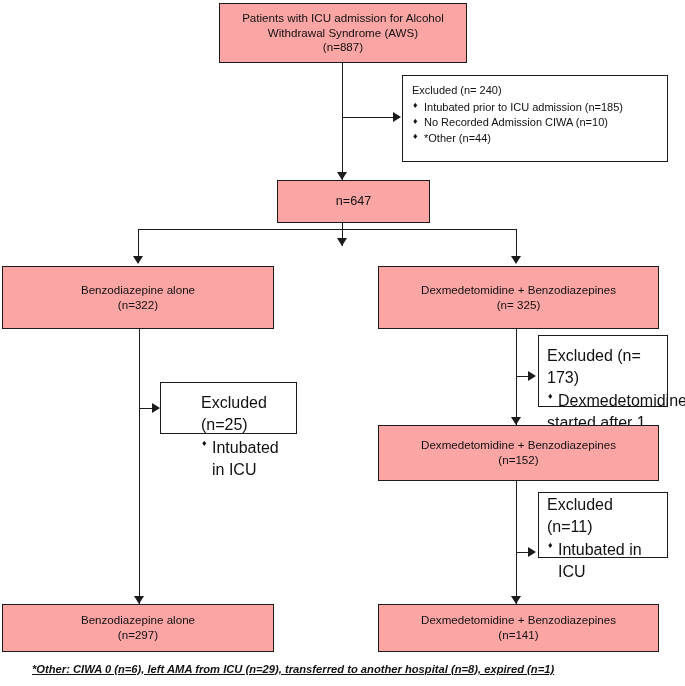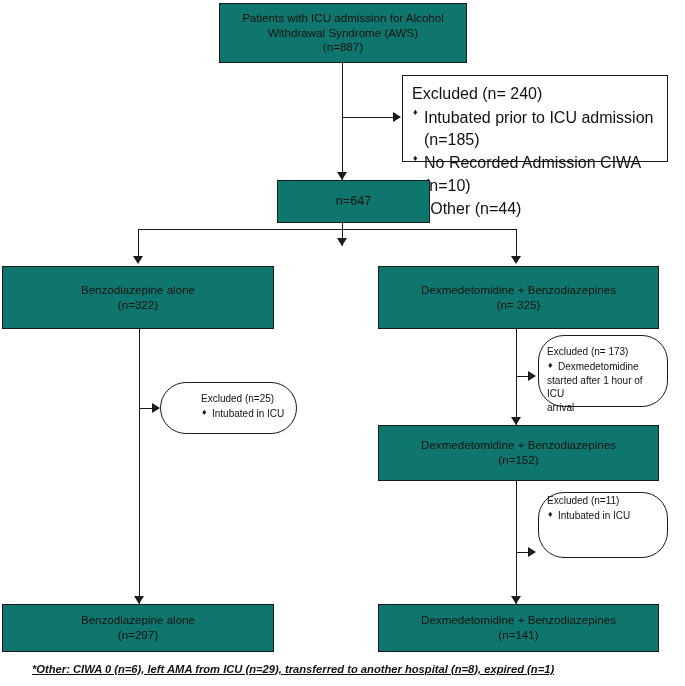--- a/index.html
+++ b/index.html
@@ -16,40 +16,40 @@
     position: relative;
     width: 685px;
     height: 686px;
     background: #ffffff;
     overflow: hidden;
   }
   .box {
     position: absolute;
     box-sizing: border-box;
     border: 1.6px solid #1b1b1b;
-    background: #0f766e;
+    background: #fca5a5;
     display: flex;
     align-items: center;
     justify-content: center;
     text-align: center;
     line-height: 1.28;
     font-size: 11.6px;
     padding: 2px 4px;
   }
   .box .lines { width: 100%; }
   .box .lines div { white-space: nowrap; }
 
   
   .ebox {
     position: absolute;
     box-sizing: border-box;
     border: 1.6px solid #1b1b1b;
     background: #ffffff;
     text-align: left;
-    font-size: 16px;
+    font-size: 11px;
     line-height: 1.42;
     padding: 7px 10px 6px 9px;
   }
   .ebox .hdr { margin-bottom: 1px; }
   .ebox ul {
     list-style: none;
     margin: 0;
     padding: 0;
   }
   .ebox li {
@@ -59,24 +59,23 @@
   }
   .ebox li::before {
     content: "\2666";
     position: absolute;
     left: 1px;
     top: -0.5px;
     font-size: 9px;
   }
   
   .ebox.narrow {
-    font-size: 10px;
+    font-size: 16px;
     line-height: 1.38;
     padding: 9px 5px 6px 8px;
-    border-radius: 26px;
   }
   .ebox.narrow li { padding-left: 11px; }
   .ebox.narrow .wrapline { padding-left: 0; }
 
   
   .vline {
     position: absolute;
     width: 0;
     border-left: 1.7px solid #1b1b1b;
   }

